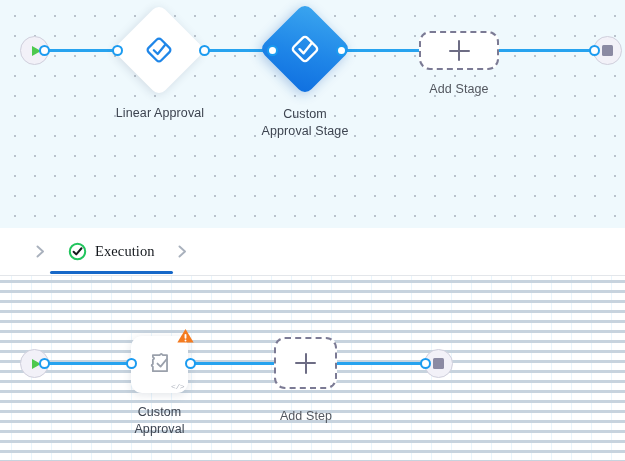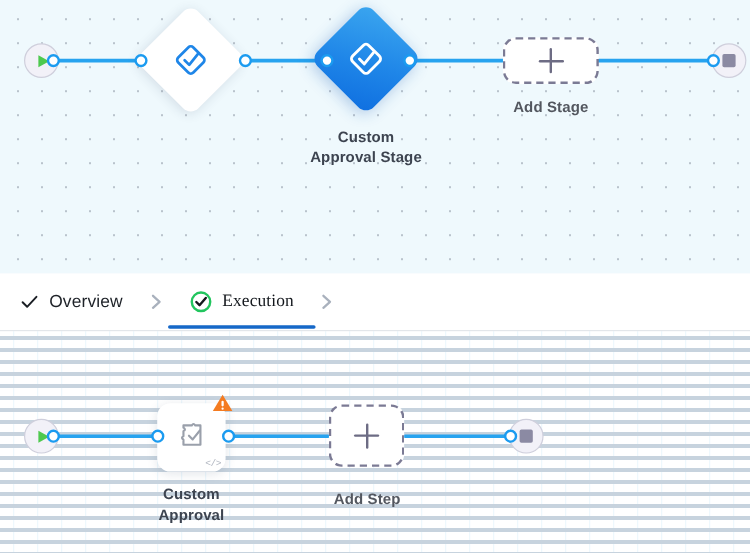--- a/index.html
+++ b/index.html
@@ -160,21 +160,20 @@
 
   
   .node-label {
     position: absolute;
     text-align: center;
     color: #3d4450;
     font-size: 12.5px;
     line-height: 17px;
     letter-spacing: .1px;
     white-space: pre-line;
-    font-weight: bold;
   }
   .label-muted { color: #53575f; }
 
   
   .step-node {
     position: absolute;
     width: 57px;
     height: 57px;
     background: #ffffff;
     border-radius: 11px;
@@ -273,20 +272,21 @@
         <svg width="30" height="30" viewBox="0 0 32 32">
           <g transform="rotate(45 16 16)">
             <rect x="6.5" y="6.5" width="19" height="19" rx="3.2" fill="none" stroke="#1f86e8" stroke-width="2.4"></rect>
           </g>
           <path d="M10.5 16.2 L14.6 20.3 L22.4 10.6" fill="none" stroke="#1f86e8" stroke-width="2.4" stroke-linecap="round" stroke-linejoin="round"></path>
         </svg>
       </span>
     </div>
     <span class="port" style="left:112px; top:45px;"></span>
     <span class="port" style="left:199px; top:45px;"></span>
+    <div class="node-label" style="left:89px; top:105px; width:142px;">Linear Approval</div>
 
     <div class="diamond blue" style="left:272px; top:16px;">
       <span class="glyph">
         <svg width="32" height="32" viewBox="0 0 32 32">
           <g transform="rotate(45 16 16)">
             <rect x="6.5" y="6.5" width="19" height="19" rx="3.2" fill="none" stroke="#ffffff" stroke-width="2.4"></rect>
           </g>
           <path d="M10.5 16.2 L14.6 20.3 L22.4 10.6" fill="none" stroke="#ffffff" stroke-width="2.4" stroke-linecap="round" stroke-linejoin="round"></path>
         </svg>
       </span>
@@ -302,28 +302,20 @@
     <div class="node-label label-muted" style="left:399px; top:81px; width:120px;">Add Stage</div>
 
     <span class="port" style="left:589px; top:45px;"></span>
     <div class="terminal" style="left:593px; top:36px;">
       <span class="stop-glyph"></span>
     </div>
   </div>
 
   <div class="tabbar">
 
-    <div class="tab">
-      <span class="tab-icon">
-        <svg width="17" height="17" viewBox="0 0 18 18">
-          <path d="M3 9.4 L7 13.4 L15.2 4.6" fill="none" stroke="#1b1f25" stroke-width="1.7" stroke-linecap="round" stroke-linejoin="round"></path>
-        </svg>
-      </span>
-      <span class="tab-label">Overview</span>
-    </div>
 
     <span class="tab-sep">
       <svg width="13" height="15" viewBox="0 0 13 15">
         <path d="M3.5 2.5 L9 7.5 L3.5 12.5" fill="none" stroke="#a9b1bd" stroke-width="1.9" stroke-linecap="round" stroke-linejoin="round"></path>
       </svg>
     </span>
 
     <div class="tab active">
       <span class="tab-icon">
         <svg width="19" height="19" viewBox="0 0 20 20">

